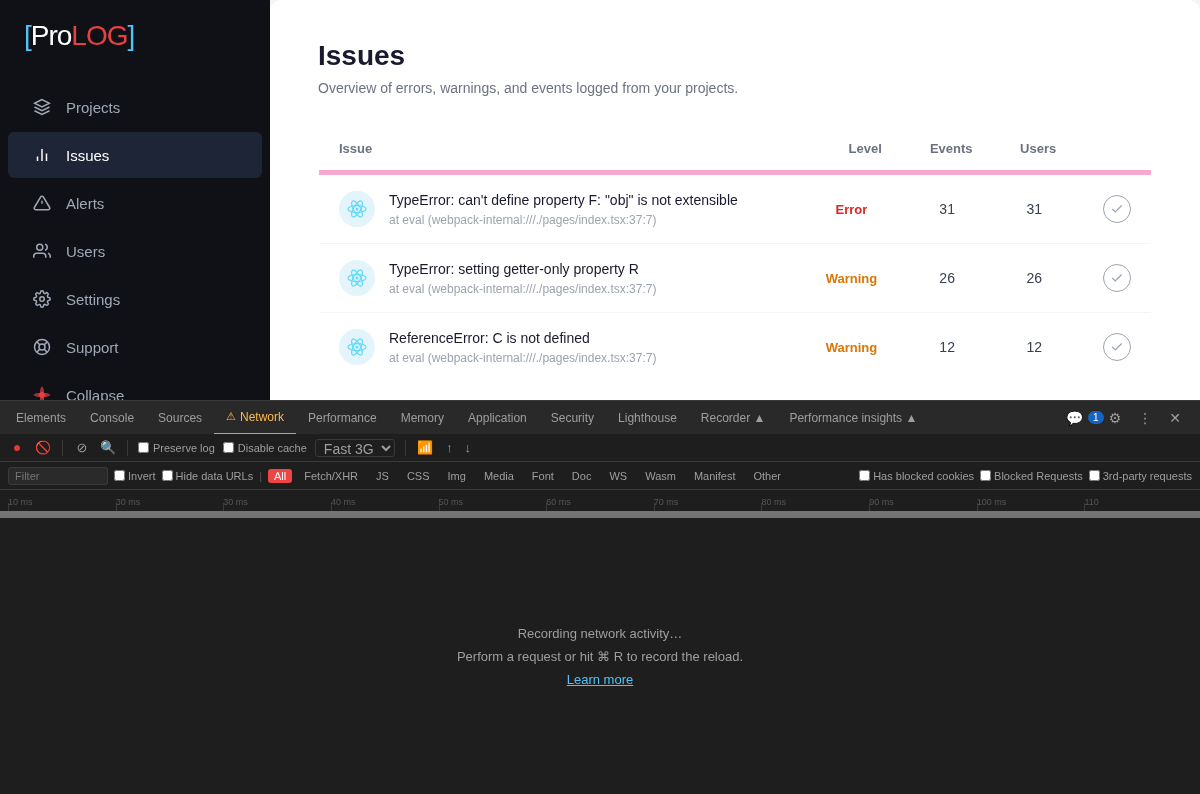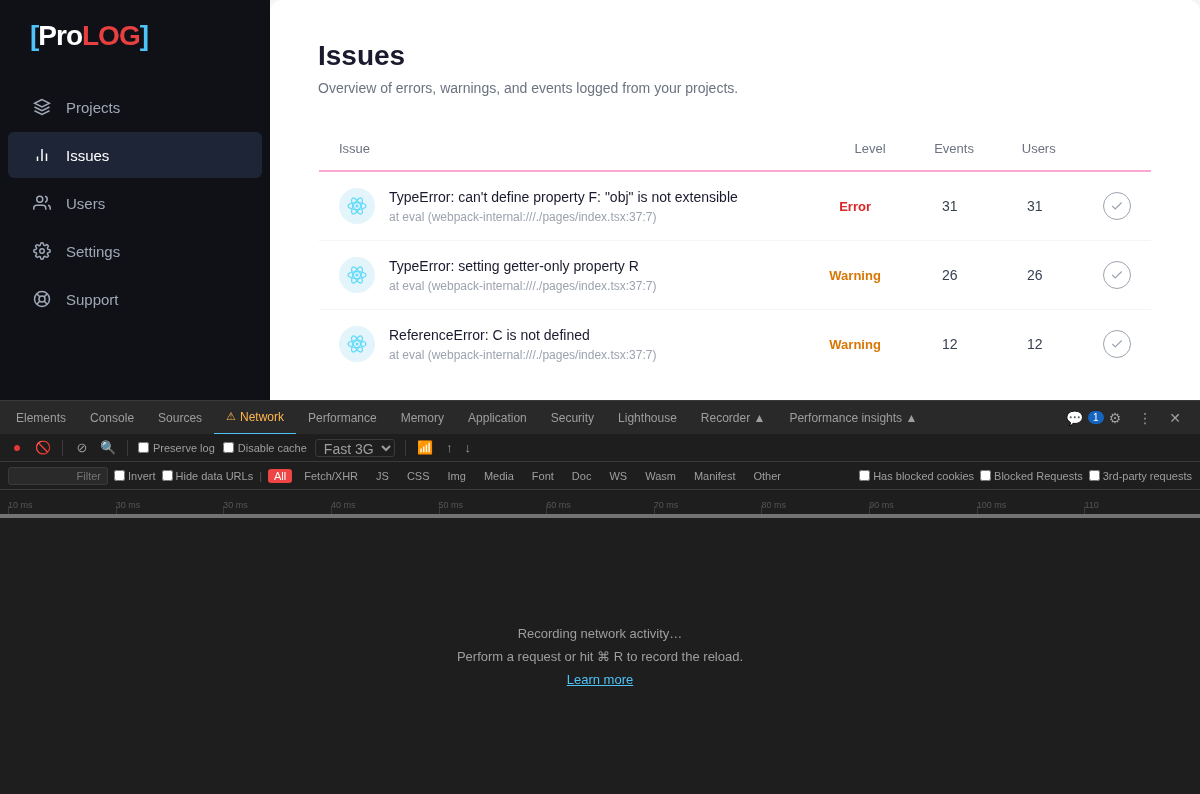--- a/index.html
+++ b/index.html
@@ -18,23 +18,22 @@
       width: 270px;
       background: #0f1117;
       display: flex;
       flex-direction: column;
       padding: 20px 0;
       flex-shrink: 0;
     }
     .logo {
       padding: 0 24px 30px 24px;
       font-size: 28px;
-      font-weight: 700;
+      font-weight: 400;
       letter-spacing: -1px;
-      margin-left: 6px;
     }
     .logo .pro { color: #ffffff; }
     .logo .log { color: #e84040; }
     .logo .bracket-open { color: #4fc3f7; }
     .logo .bracket-close { color: #4fc3f7; }
 
     .nav-item {
       display: flex;
       align-items: center;
       gap: 14px;
@@ -81,24 +80,24 @@
       width: 100%;
       border-collapse: collapse;
       border: 1px solid #e5e7eb;
       border-radius: 8px;
       overflow: hidden;
     }
     .issues-table th {
       text-align: left;
       padding: 14px 20px;
       font-size: 13px;
-      font-weight: 400;
+      font-weight: 700;
       color: #6b7280;
       background: #fff;
-      border-bottom: 2px solid #f9a8d4;
+      border-bottom: 5px solid #f9a8d4;
     }
     .issues-table th.right { text-align: right; }
     .issues-table td {
       padding: 16px 20px;
       border-bottom: 1px solid #f3f4f6;
       vertical-align: middle;
     }
     .issues-table tr:last-child td { border-bottom: none; }
     .issue-row { background: #fff; }
 
@@ -280,21 +279,20 @@
     .filter-input {
       background: #2a2a2a;
       border: 1px solid #3a3a3a;
       border-radius: 3px;
       color: #9e9e9e;
       font-size: 11px;
       padding: 2px 6px;
       height: 18px;
       width: 100px;
       outline: none;
-      text-align: right;
     }
     .filter-checkbox {
       display: flex;
       align-items: center;
       gap: 3px;
       font-size: 11px;
       color: #9e9e9e;
     }
     .filter-checkbox input { width: 11px; height: 11px; }
     .filter-divider { color: #555; font-size: 11px; }
@@ -320,21 +318,21 @@
       gap: 3px;
       font-size: 11px;
       color: #9e9e9e;
     }
     .filter-right-checkbox input { width: 11px; height: 11px; }
 
     
     .devtools-timeline {
       background: #1e1e1e;
       height: 28px;
-      border-bottom: 4px solid #737373;
+      border-bottom: 7px solid #737373;
       display: flex;
       align-items: flex-end;
       padding: 0 0;
       overflow: hidden;
     }
     .timeline-row {
       display: flex;
       width: 100%;
       height: 100%;
       align-items: flex-end;
@@ -420,20 +418,30 @@
         <div class="nav-icon">
           <svg width="18" height="18" viewBox="0 0 24 24" fill="none" stroke="currentColor" stroke-width="2">
             <line x1="18" y1="20" x2="18" y2="10"></line>
             <line x1="12" y1="20" x2="12" y2="4"></line>
             <line x1="6" y1="20" x2="6" y2="14"></line>
           </svg>
         </div>
         <span>Issues</span>
       </div>
 
+      <div class="nav-item">
+        <div class="nav-icon">
+          <svg width="18" height="18" viewBox="0 0 24 24" fill="none" stroke="currentColor" stroke-width="2">
+            <path d="M10.29 3.86L1.82 18a2 2 0 0 0 1.71 3h16.94a2 2 0 0 0 1.71-3L13.71 3.86a2 2 0 0 0-3.42 0z"></path>
+            <line x1="12" y1="9" x2="12" y2="13"></line>
+            <line x1="12" y1="17" x2="12.01" y2="17"></line>
+          </svg>
+        </div>
+        <span>Alerts</span>
+      </div>
 
       <div class="nav-item">
         <div class="nav-icon">
           <svg width="18" height="18" viewBox="0 0 24 24" fill="none" stroke="currentColor" stroke-width="2">
             <path d="M17 21v-2a4 4 0 0 0-4-4H5a4 4 0 0 0-4 4v2"></path>
             <circle cx="9" cy="7" r="4"></circle>
             <path d="M23 21v-2a4 4 0 0 0-3-3.87"></path>
             <path d="M16 3.13a4 4 0 0 1 0 7.75"></path>
           </svg>
         </div>
@@ -457,20 +465,32 @@
             <circle cx="12" cy="12" r="4"></circle>
             <line x1="4.93" y1="4.93" x2="9.17" y2="9.17"></line>
             <line x1="14.83" y1="14.83" x2="19.07" y2="19.07"></line>
             <line x1="14.83" y1="9.17" x2="19.07" y2="4.93"></line>
             <line x1="4.93" y1="19.07" x2="9.17" y2="14.83"></line>
           </svg>
         </div>
         <span>Support</span>
       </div>
 
+      <div class="nav-item">
+        <div class="nav-icon">
+          <svg width="18" height="18" viewBox="0 0 24 24" fill="none" stroke="#e84040" stroke-width="2">
+            <circle cx="12" cy="12" r="3" fill="#e84040"></circle>
+            <path d="M12 2 C10 5 10 9 12 12 C14 9 14 5 12 2 Z" fill="#e84040" opacity="0.7"></path>
+            <path d="M22 12 C19 10 15 10 12 12 C15 14 19 14 22 12 Z" fill="#e84040" opacity="0.7"></path>
+            <path d="M12 22 C14 19 14 15 12 12 C10 15 10 19 12 22 Z" fill="#e84040" opacity="0.7"></path>
+            <path d="M2 12 C5 14 9 14 12 12 C9 10 5 10 2 12 Z" fill="#e84040" opacity="0.7"></path>
+          </svg>
+        </div>
+        <span>Collapse</span>
+      </div>
     </nav>
   </aside>
 
   <main class="main-content">
     <h1 class="page-title">Issues</h1>
     <p class="page-subtitle">Overview of errors, warnings, and events logged from your projects.</p>
 
     <table class="issues-table">
       <thead>
         <tr>

